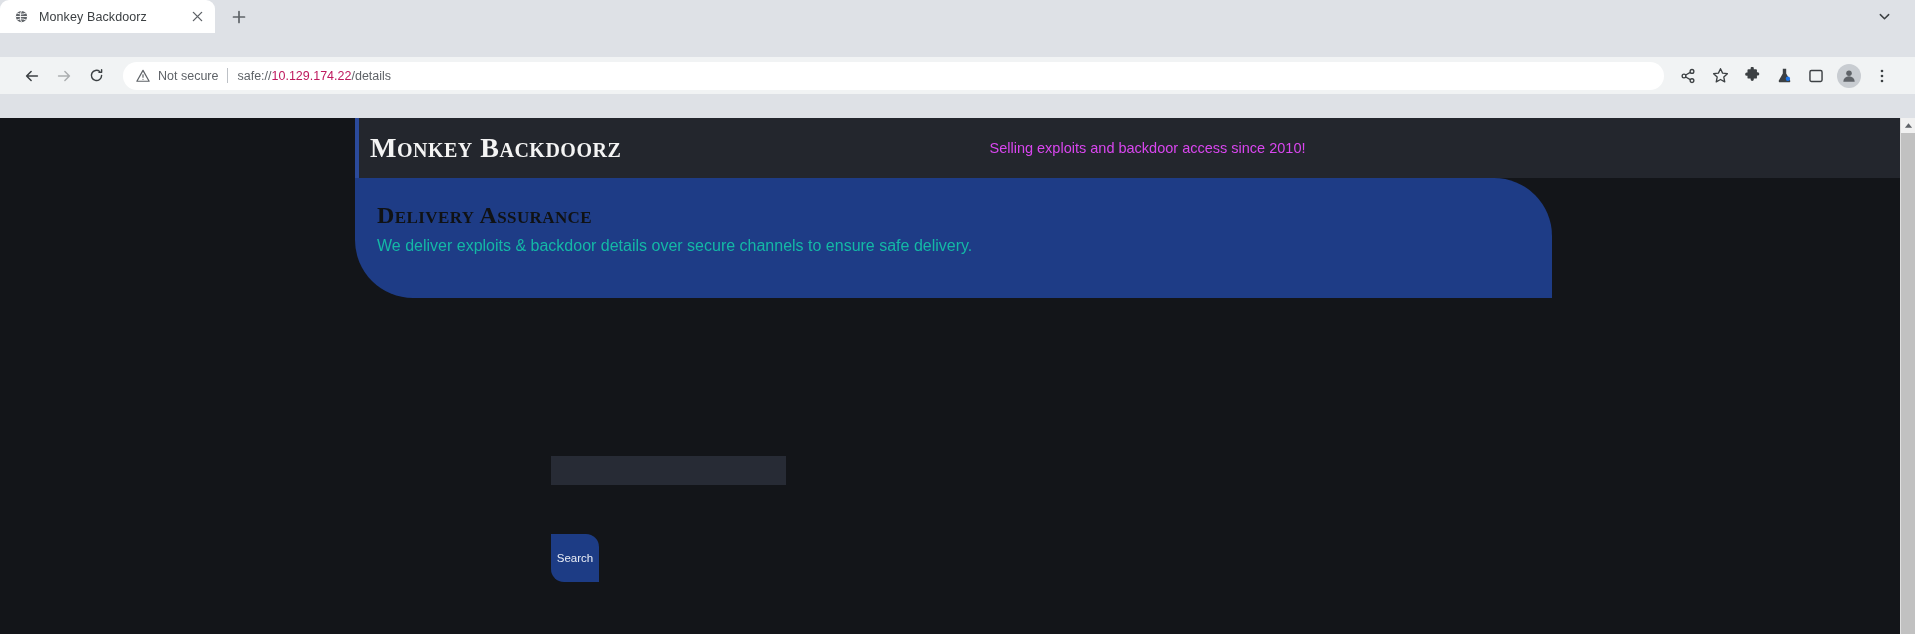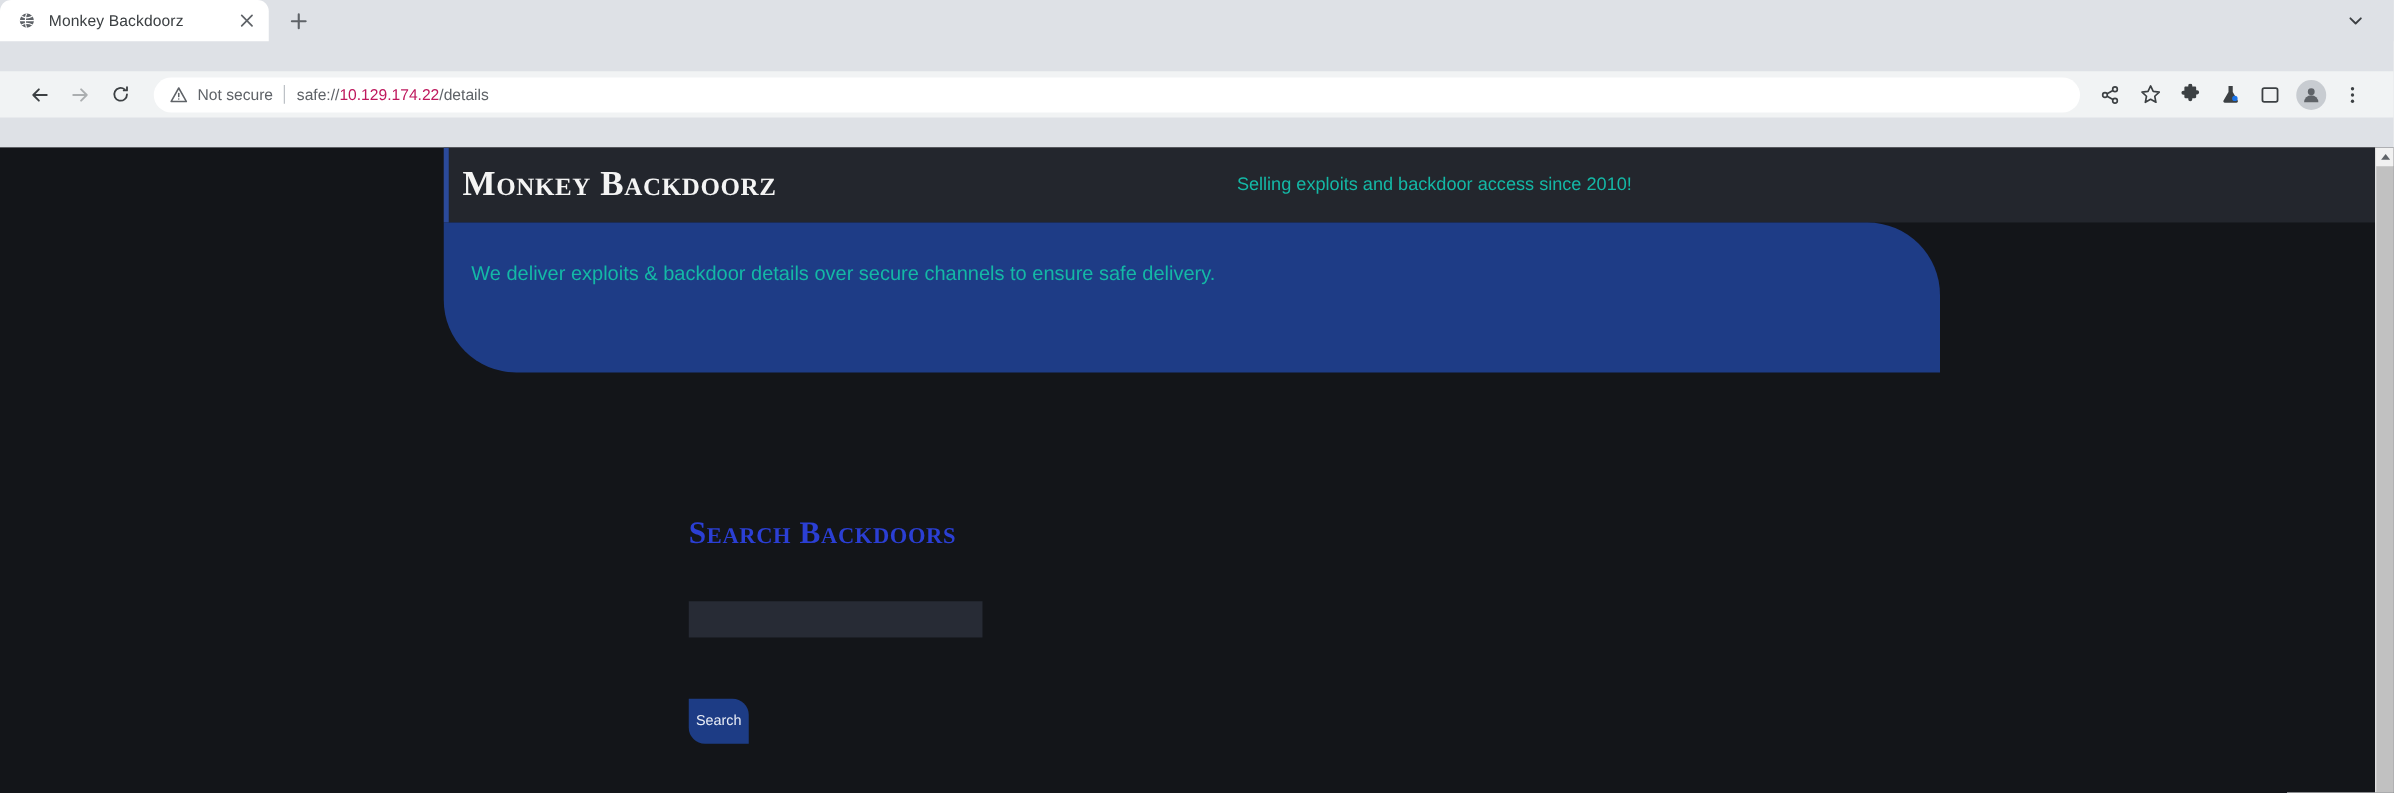--- a/index.html
+++ b/index.html
@@ -217,21 +217,21 @@
     font-size: 28px;
     color: #f4f4f4;
     letter-spacing: .5px;
     white-space: nowrap;
   }
   .tagline {
     position: absolute;
     left: 0; right: 0;
     text-align: center;
     font-size: 14.5px;
-    color: #14b8a6;
+    color: #d946ef;
     pointer-events: none;
     margin-left: 36px;
   }
   .cart-wrap {
     margin-left: auto;
     display: flex;
     align-items: center;
     gap: 9px;
     padding-right: 305px;
     position: relative;
@@ -301,21 +301,21 @@
     outline: none;
     color: #e6e6e6;
     font-size: 13px;
     font-family: "Liberation Sans", sans-serif;
     padding: 0 8px;
   }
   .search-button {
     display: block;
     margin-top: 49px;
     width: 48px;
-    height: 36px;
+    height: 48px;
     background: #1d3c85;
     color: #e9edf6;
     border: none;
     outline: none;
     font-size: 11.5px;
     font-family: "Liberation Sans", sans-serif;
     border-radius: 0 13px 0 13px;
     cursor: pointer;
     text-align: center;
     padding: 0;
@@ -451,25 +451,25 @@
 
   <div class="viewport">
     <div class="page">
 
       <div class="site-header">
         <span class="brand">Monkey Backdoorz</span>
         <span class="tagline">Selling exploits and backdoor access since 2010!</span>
       </div>
 
       <div class="assurance">
+        <div class="assurance-title">Delivery Assurance</div>
         <div class="assurance-sub">We deliver exploits &amp; backdoor details over secure channels to ensure safe delivery.</div>
       </div>
 
       <div class="search-block">
-        <div class="search-title">Search Backdoors</div>
         <input class="search-input" type="text" value="" style="">
         <button class="search-button">Search</button>
       </div>
 
       <div class="error-box">JSONDecodeError: {"servername": {"ComparisonOperator": "EQ","AttributeValueList": [{"S": ""}]}}</div>
 
     </div>
 
     <div class="scrollbar">
       <div class="sb-arrow">

